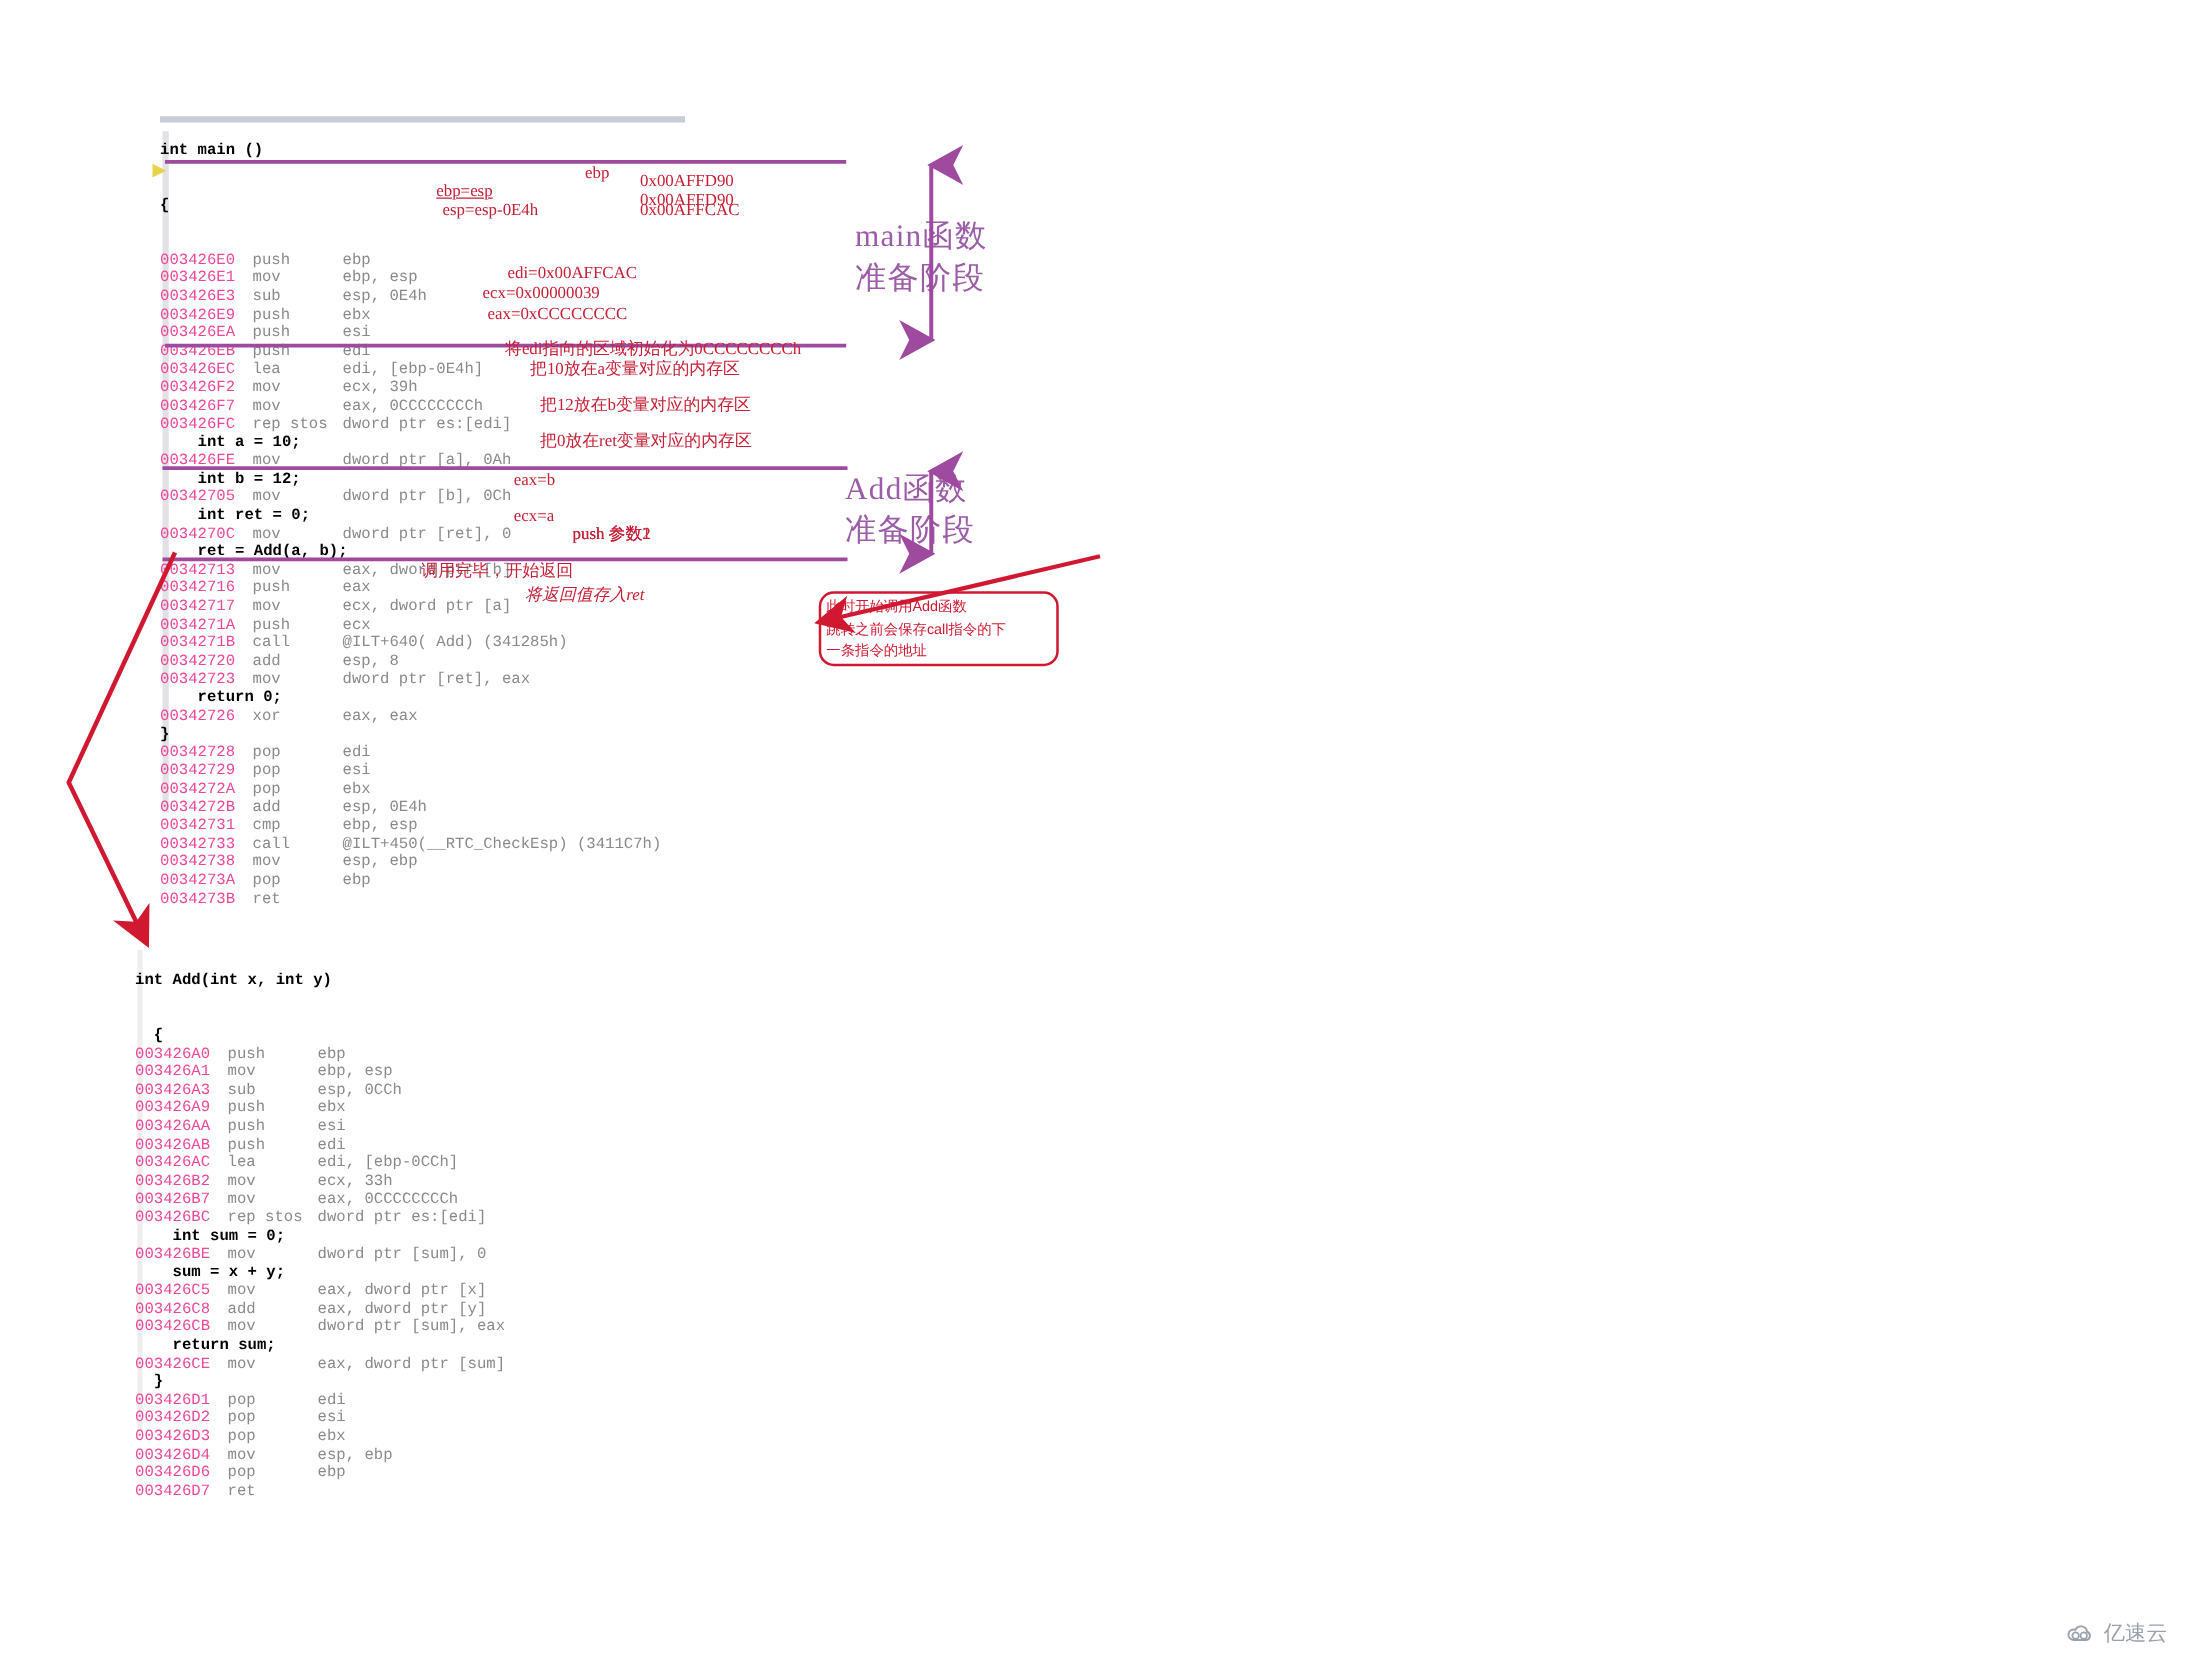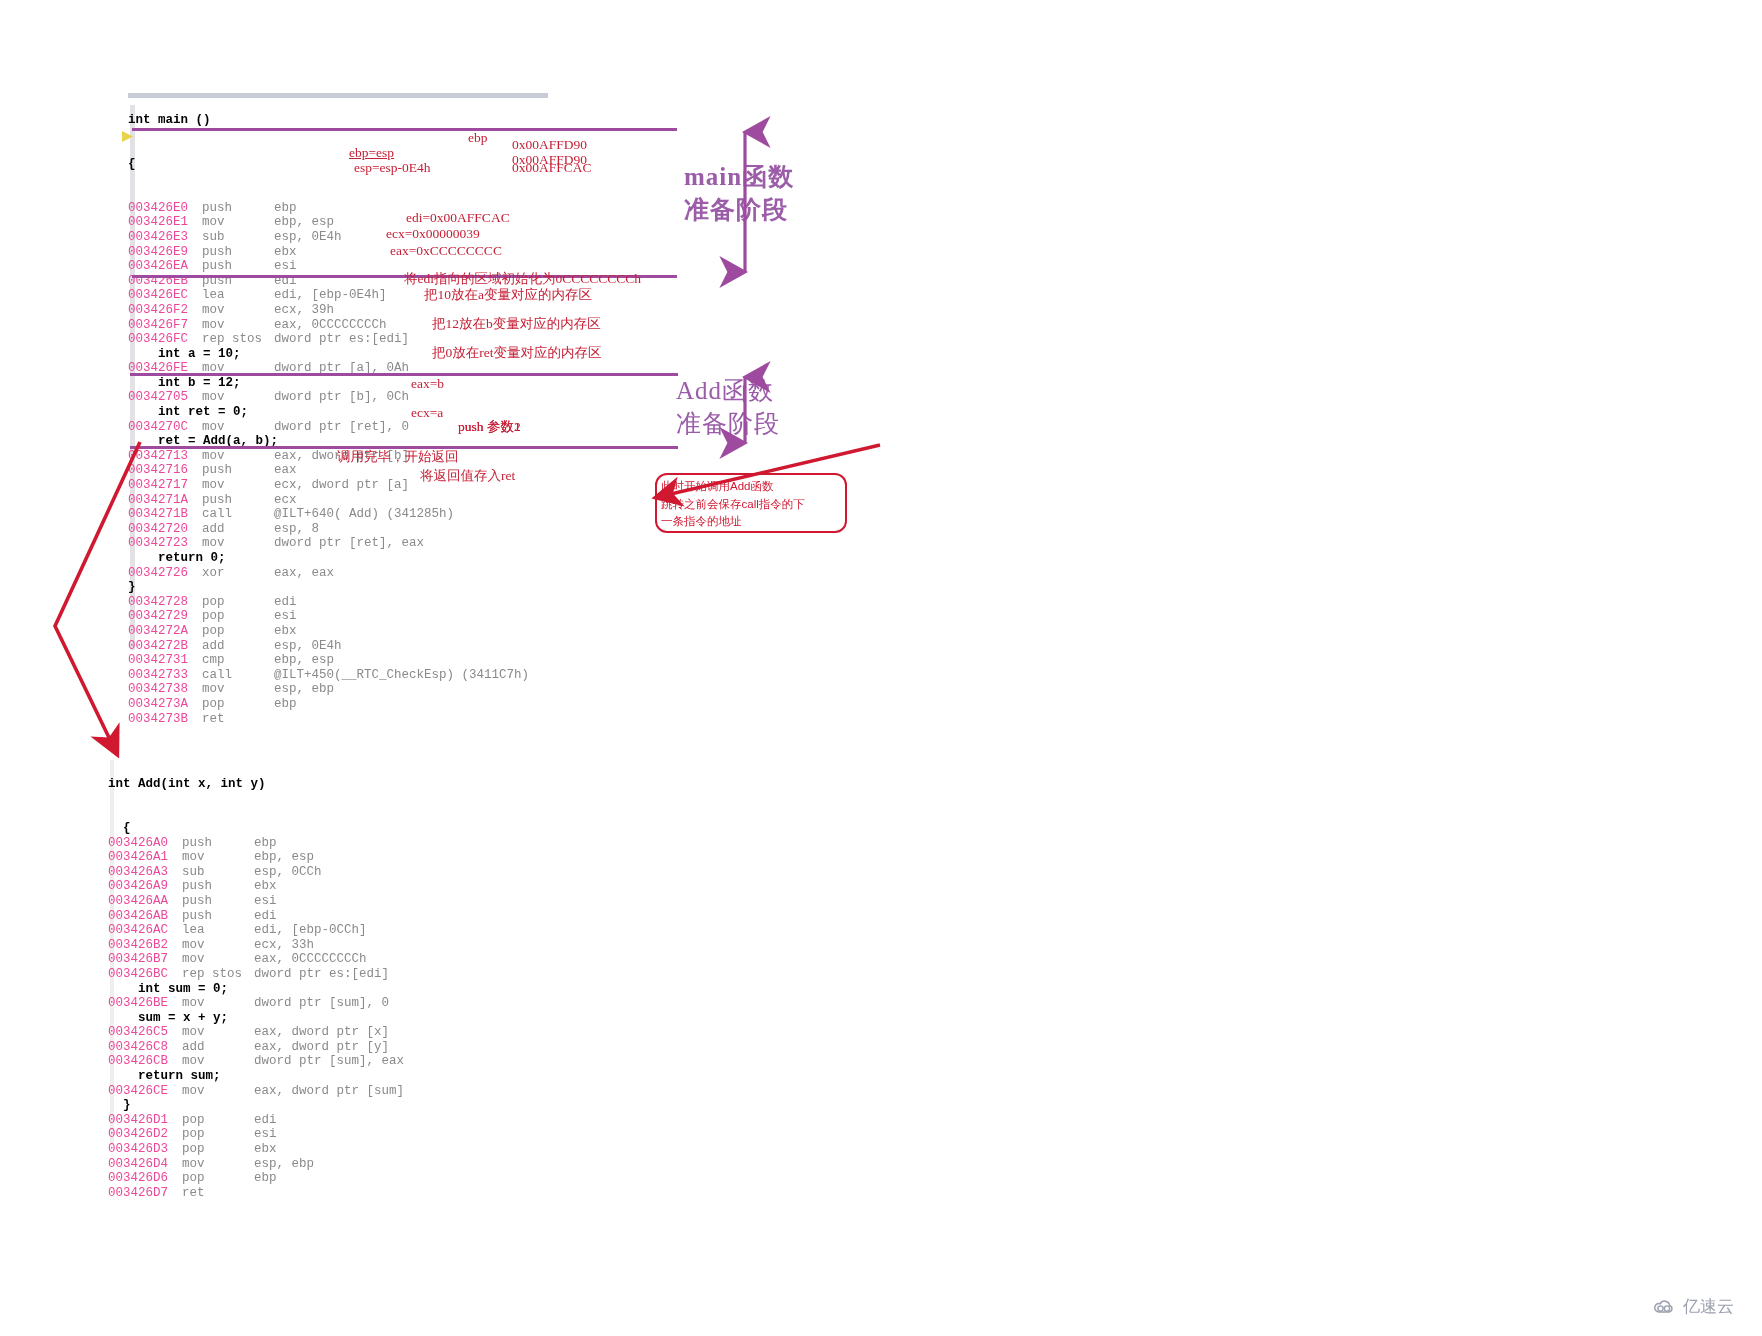--- a/index.html
+++ b/index.html
@@ -132,21 +132,21 @@
 <div class="code-pane" id="add-pane">
   <span class="ln src">int Add(int x, int y)</span>
   <div id="add-lines"><span class="ln src">  {</span><span class="ln"><span class="addr">003426A0</span><span class="mnem">push</span><span class="ops">ebp</span></span><span class="ln"><span class="addr">003426A1</span><span class="mnem">mov</span><span class="ops">ebp, esp</span></span><span class="ln"><span class="addr">003426A3</span><span class="mnem">sub</span><span class="ops">esp, 0CCh</span></span><span class="ln"><span class="addr">003426A9</span><span class="mnem">push</span><span class="ops">ebx</span></span><span class="ln"><span class="addr">003426AA</span><span class="mnem">push</span><span class="ops">esi</span></span><span class="ln"><span class="addr">003426AB</span><span class="mnem">push</span><span class="ops">edi</span></span><span class="ln"><span class="addr">003426AC</span><span class="mnem">lea</span><span class="ops">edi, [ebp-0CCh]</span></span><span class="ln"><span class="addr">003426B2</span><span class="mnem">mov</span><span class="ops">ecx, 33h</span></span><span class="ln"><span class="addr">003426B7</span><span class="mnem">mov</span><span class="ops">eax, 0CCCCCCCCh</span></span><span class="ln"><span class="addr">003426BC</span><span class="mnem">rep stos</span><span class="ops">dword ptr es:[edi]</span></span><span class="ln src">    int sum = 0;</span><span class="ln"><span class="addr">003426BE</span><span class="mnem">mov</span><span class="ops">dword ptr [sum], 0</span></span><span class="ln src">    sum = x + y;</span><span class="ln"><span class="addr">003426C5</span><span class="mnem">mov</span><span class="ops">eax, dword ptr [x]</span></span><span class="ln"><span class="addr">003426C8</span><span class="mnem">add</span><span class="ops">eax, dword ptr [y]</span></span><span class="ln"><span class="addr">003426CB</span><span class="mnem">mov</span><span class="ops">dword ptr [sum], eax</span></span><span class="ln src">    return sum;</span><span class="ln"><span class="addr">003426CE</span><span class="mnem">mov</span><span class="ops">eax, dword ptr [sum]</span></span><span class="ln src">  }</span><span class="ln"><span class="addr">003426D1</span><span class="mnem">pop</span><span class="ops">edi</span></span><span class="ln"><span class="addr">003426D2</span><span class="mnem">pop</span><span class="ops">esi</span></span><span class="ln"><span class="addr">003426D3</span><span class="mnem">pop</span><span class="ops">ebx</span></span><span class="ln"><span class="addr">003426D4</span><span class="mnem">mov</span><span class="ops">esp, ebp</span></span><span class="ln"><span class="addr">003426D6</span><span class="mnem">pop</span><span class="ops">ebp</span></span><span class="ln"><span class="addr">003426D7</span><span class="mnem">ret</span><span class="ops"></span></span></div>
 </div>
 
 <div class="purple-rule" style="left:132px; top:128px;  width:545px;"></div>
 <div class="purple-rule" style="left:132px; top:275px;  width:545px;"></div>
 <div class="purple-rule" style="left:130px; top:373px;  width:548px;"></div>
 <div class="purple-rule" style="left:130px; top:446px;  width:548px;"></div>
 
-<div class="purple-label" style="left:684px; top:160px;font-weight:bold;">
+<div class="purple-label" style="left:684px; top:172px;">
   <div>main函数</div>
   <div>准备阶段</div>
 </div>
 <div class="purple-label" style="left:676px; top:374px;">
   <div>Add函数</div>
   <div>准备阶段</div>
 </div>
 
 <div id="red-layer">
     <div class="redtext" style="left: 468px; top: 130px;">ebp</div>
@@ -160,21 +160,21 @@
     <div class="redtext" style="left: 390px; top: 243px;">eax=0xCCCCCCCC</div>
     <div class="redtext" style="left: 404px; top: 259px; margin-top: 12px;">将edi指向的区域初始化为0CCCCCCCCh</div>
     <div class="redtext" style="left: 424px; top: 287px;">把10放在a变量对应的内存区</div>
     <div class="redtext" style="left: 432px; top: 316px;">把12放在b变量对应的内存区</div>
     <div class="redtext" style="left: 432px; top: 345px;">把0放在ret变量对应的内存区</div>
     <div class="redtext" style="left: 411px; top: 376px;">eax=b</div>
     <div class="redtext" style="left: 458px; top: 390px; margin-top: 29px;">push 参数2</div>
     <div class="redtext" style="left: 411px; top: 405px;">ecx=a</div>
     <div class="redtext" style="left: 458px; top: 419px;">push 参数1</div>
     <div class="redtext" style="left: 337px; top: 449px;">调用完毕，开始返回</div>
-    <div class="redtext" style="left: 420px; top: 468px;">将返回值存入ret</div>
+    <div class="redtext" style="left: 420px; top: 468px; font-style: italic;">将返回值存入ret</div>
   </div>
 
 <div id="callout-box">
   <span class="line">此时开始调用Add函数</span>
   <span class="line">跳转之前会保存call指令的下</span>
   <span class="line">一条指令的地址</span>
 </div>
 
 <svg id="overlay" viewBox="0 0 1762 1336" xmlns="http://www.w3.org/2000/svg">
   <defs>

